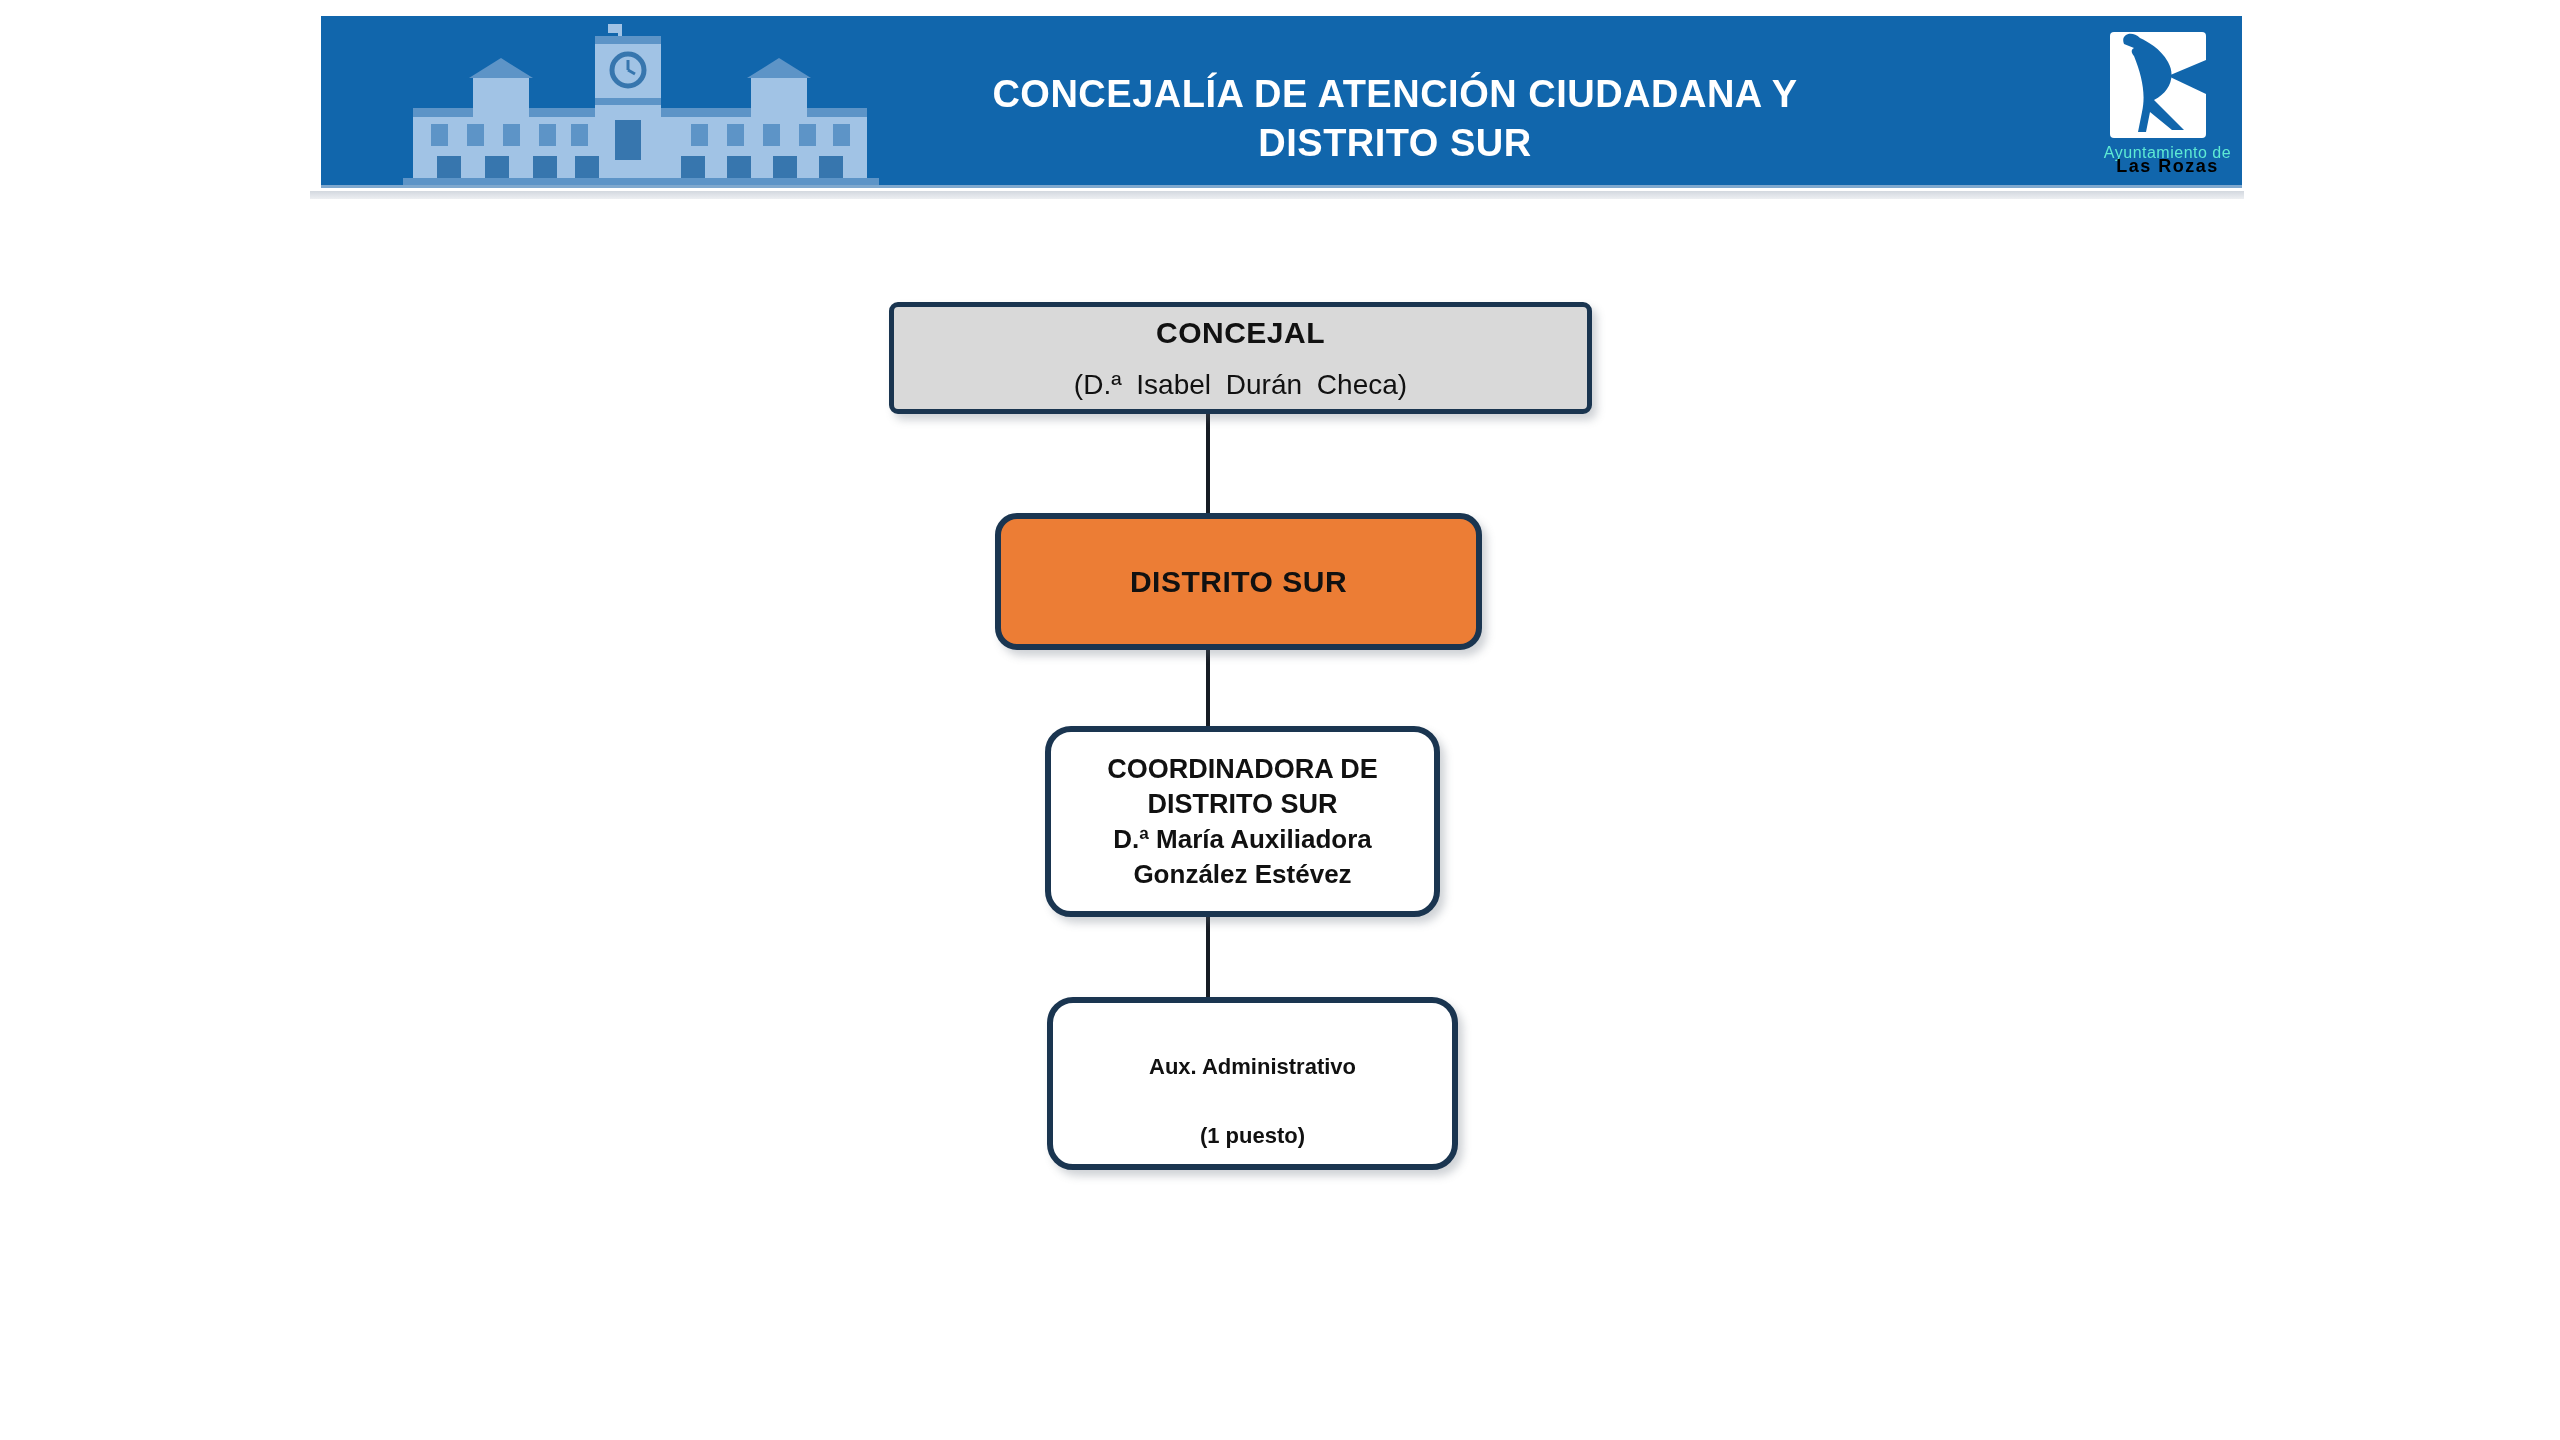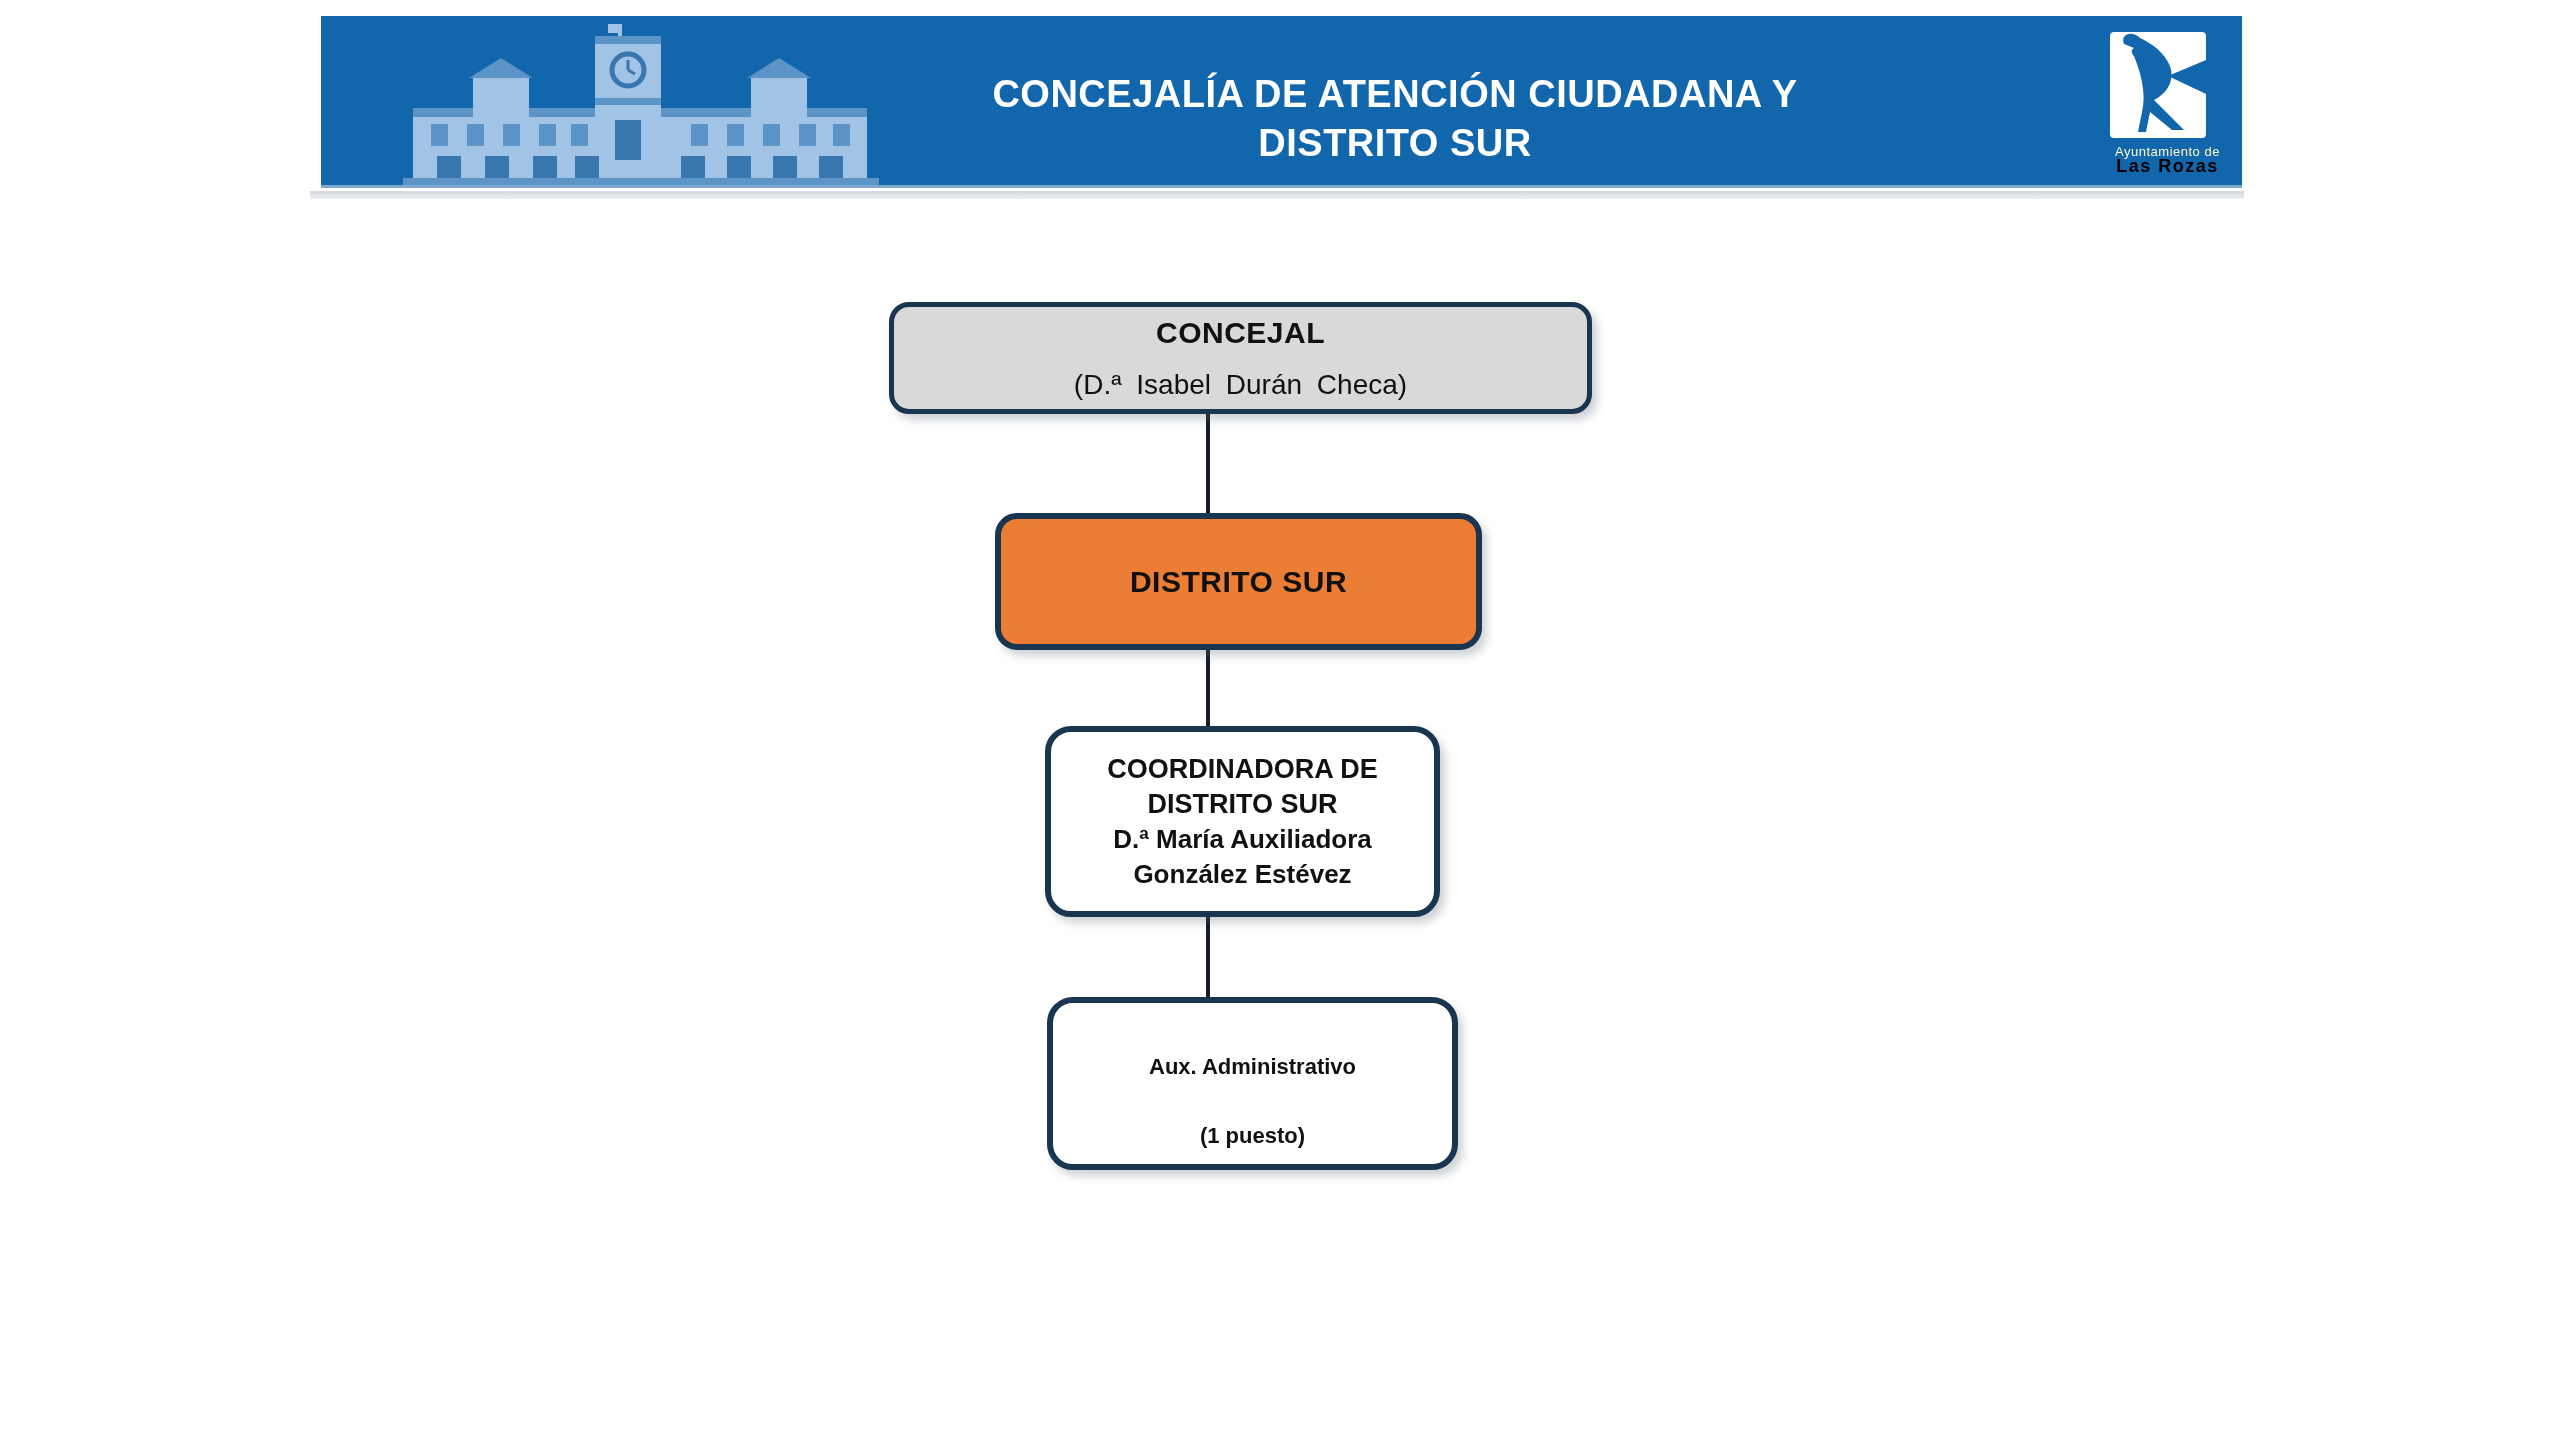--- a/index.html
+++ b/index.html
@@ -28,36 +28,36 @@
   }
   .logo{
     position:absolute; right:0; top:0; width:149px; height:169px; background:#1166AC;
     text-align:center;
   }
   .logo-square{
     position:absolute; left:17px; top:16px; width:96px; height:106px;
     background:#ffffff; border-radius:4px;
   }
   .logo-org1{
-    position:absolute; left:0; right:0; top:128px; font-size:13px; color:#fef9c3;
+    position:absolute; left:0; right:0; top:128px; font-size:16px; color:#5eead4;
     letter-spacing:.5px;
   }
   .logo-org2{
     position:absolute; left:0; right:0; top:140px; font-size:18px; font-weight:600;
     color:#000000; letter-spacing:1.5px;
   }
 
   
   .connector{
     position:absolute; width:4px; background:#161C24;
   }
   .node{
     position:absolute; display:flex; flex-direction:column; align-items:center;
     justify-content:center; text-align:center; color:#111111;
-    border:5px solid #1A3550; border-radius:20px;
+    border:5px solid #1A3550; border-radius:9px;
     box-shadow:5px 6px 8px rgba(95,105,120,.30);
   }
   .node-concejal{ left:889px; top:302px; width:703px; height:112px; background:#D9D9D9; }
   .node-concejal .t1{ font-size:30px; font-weight:700; letter-spacing:.5px; }
   .node-concejal .t2{ font-size:28px; margin-top:19px; word-spacing:7px; }
 
   .node-distrito{ left:995px; top:513px; width:487px; height:137px; background:#EC7D35;
     border-width:6px; border-radius:22px; }
   .node-distrito .t1{ font-size:30px; font-weight:700; letter-spacing:.5px; }
 

